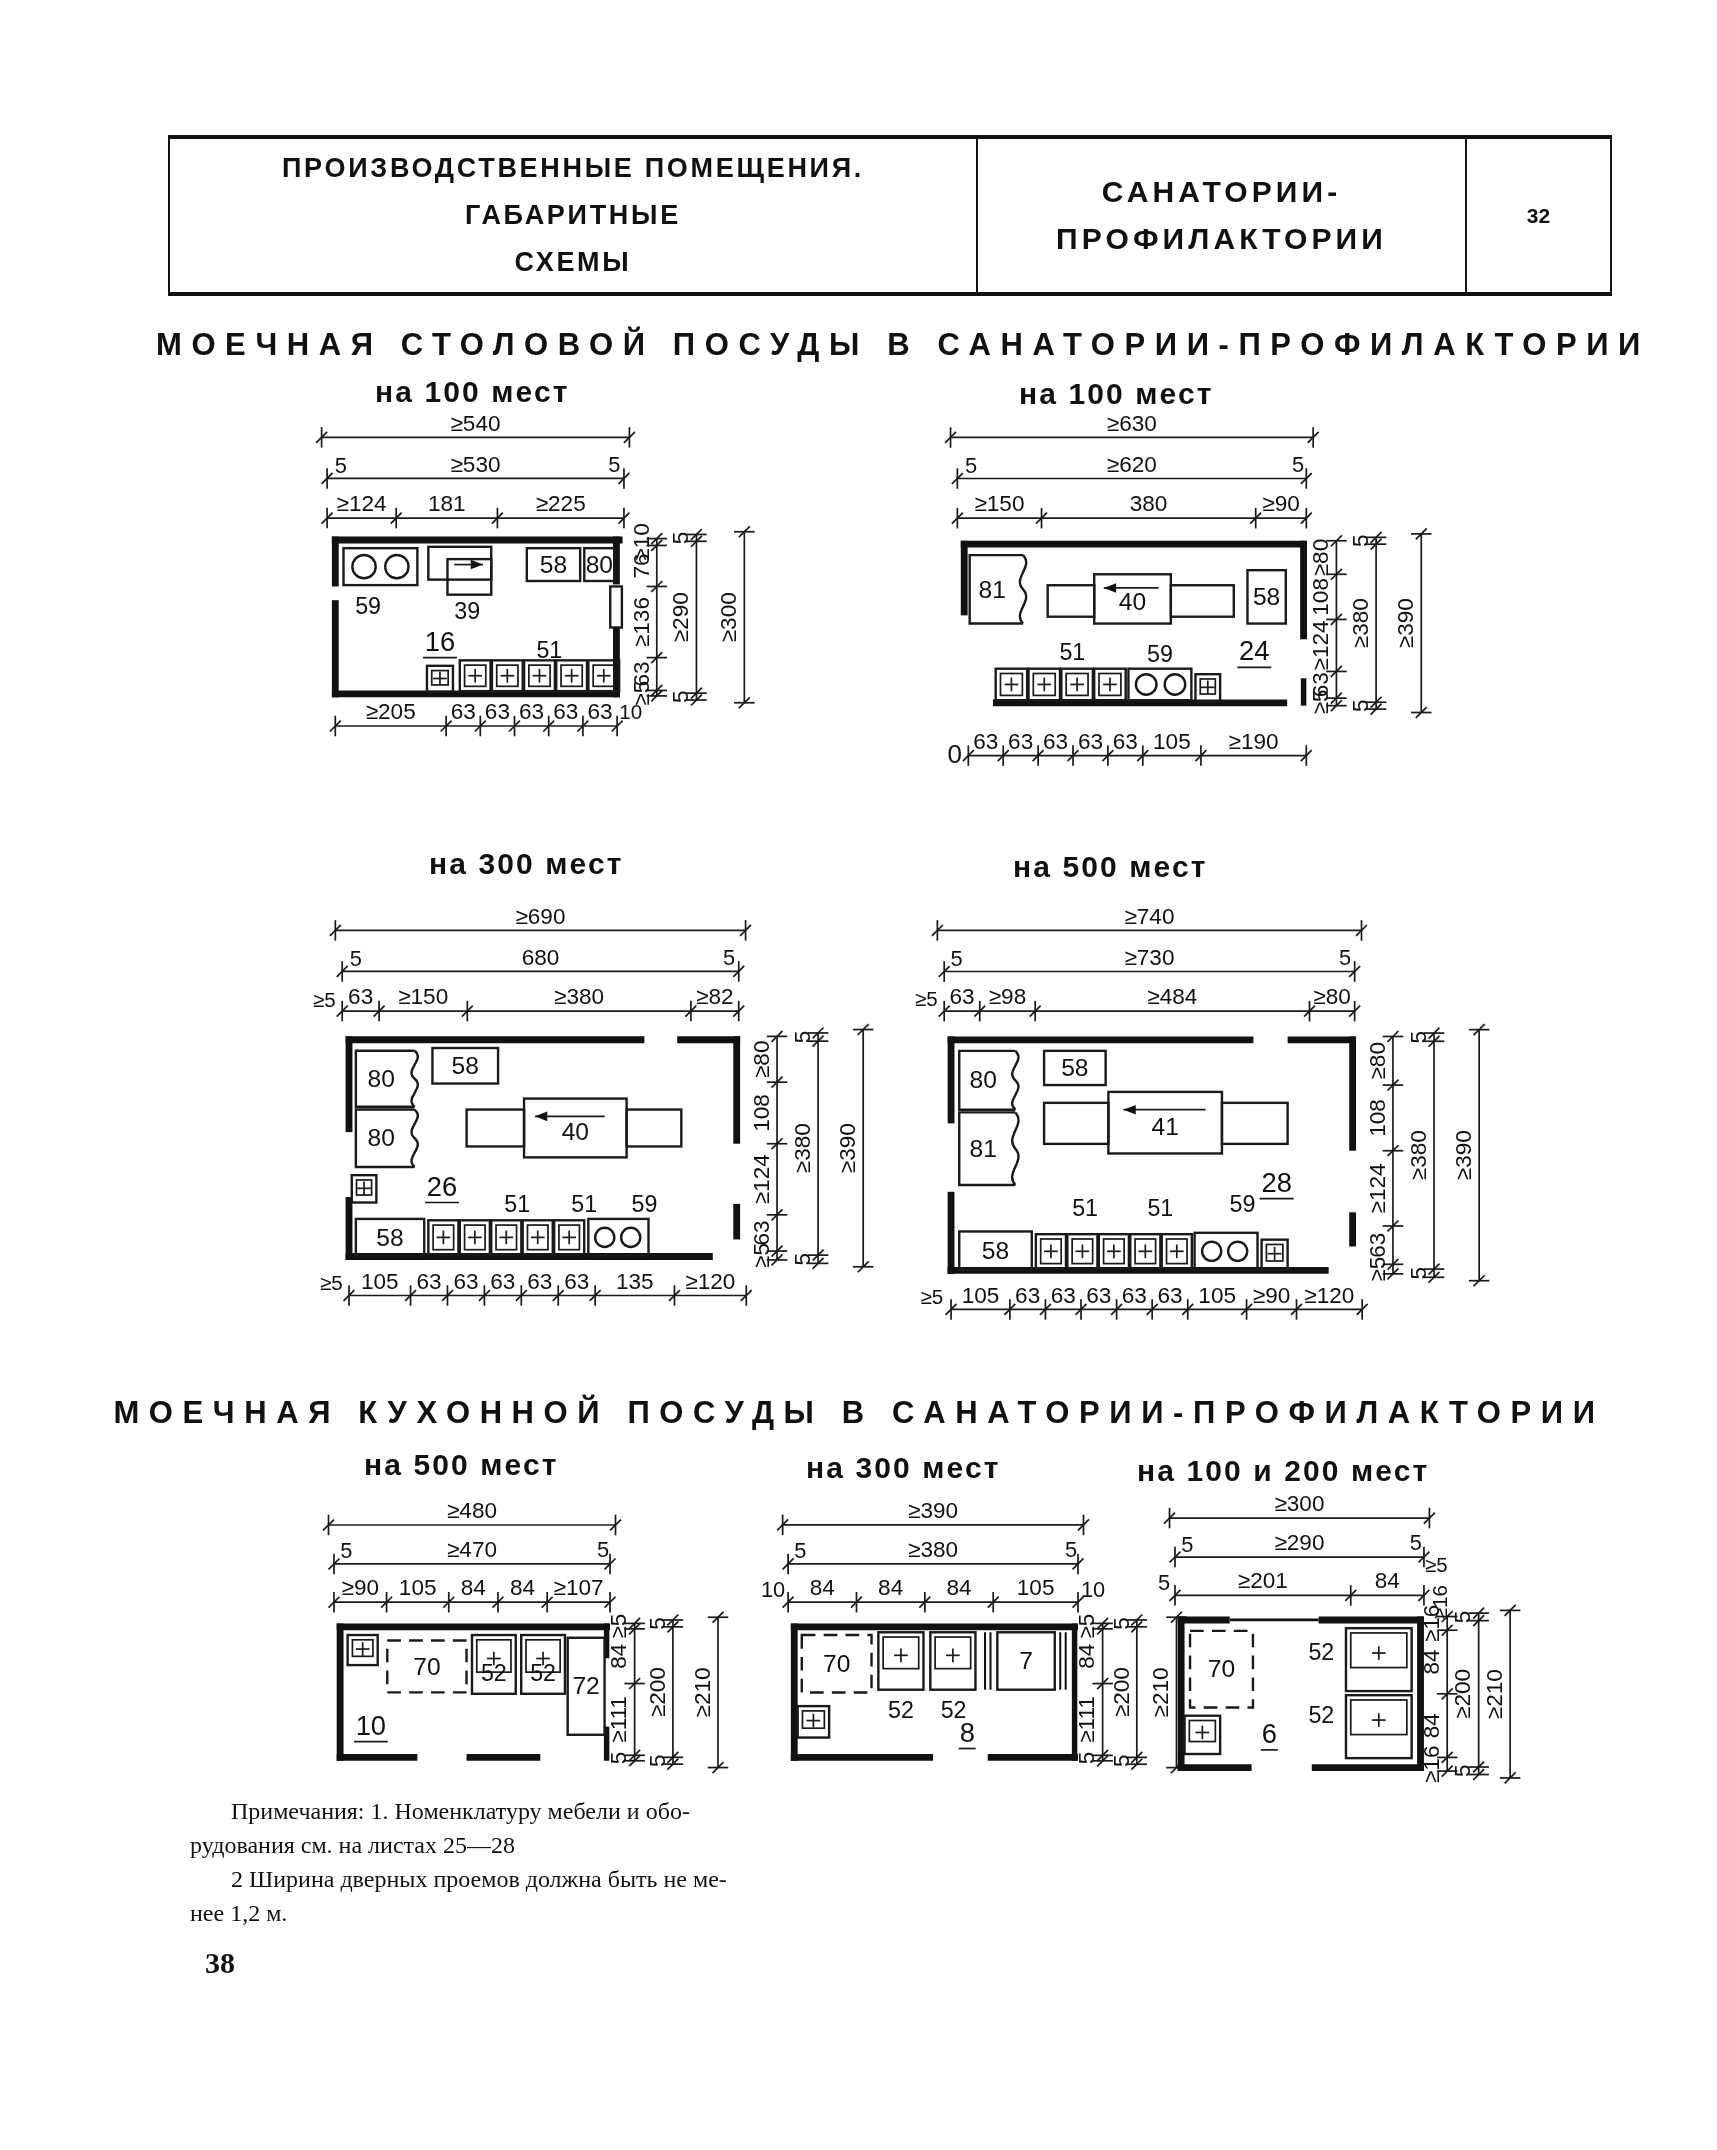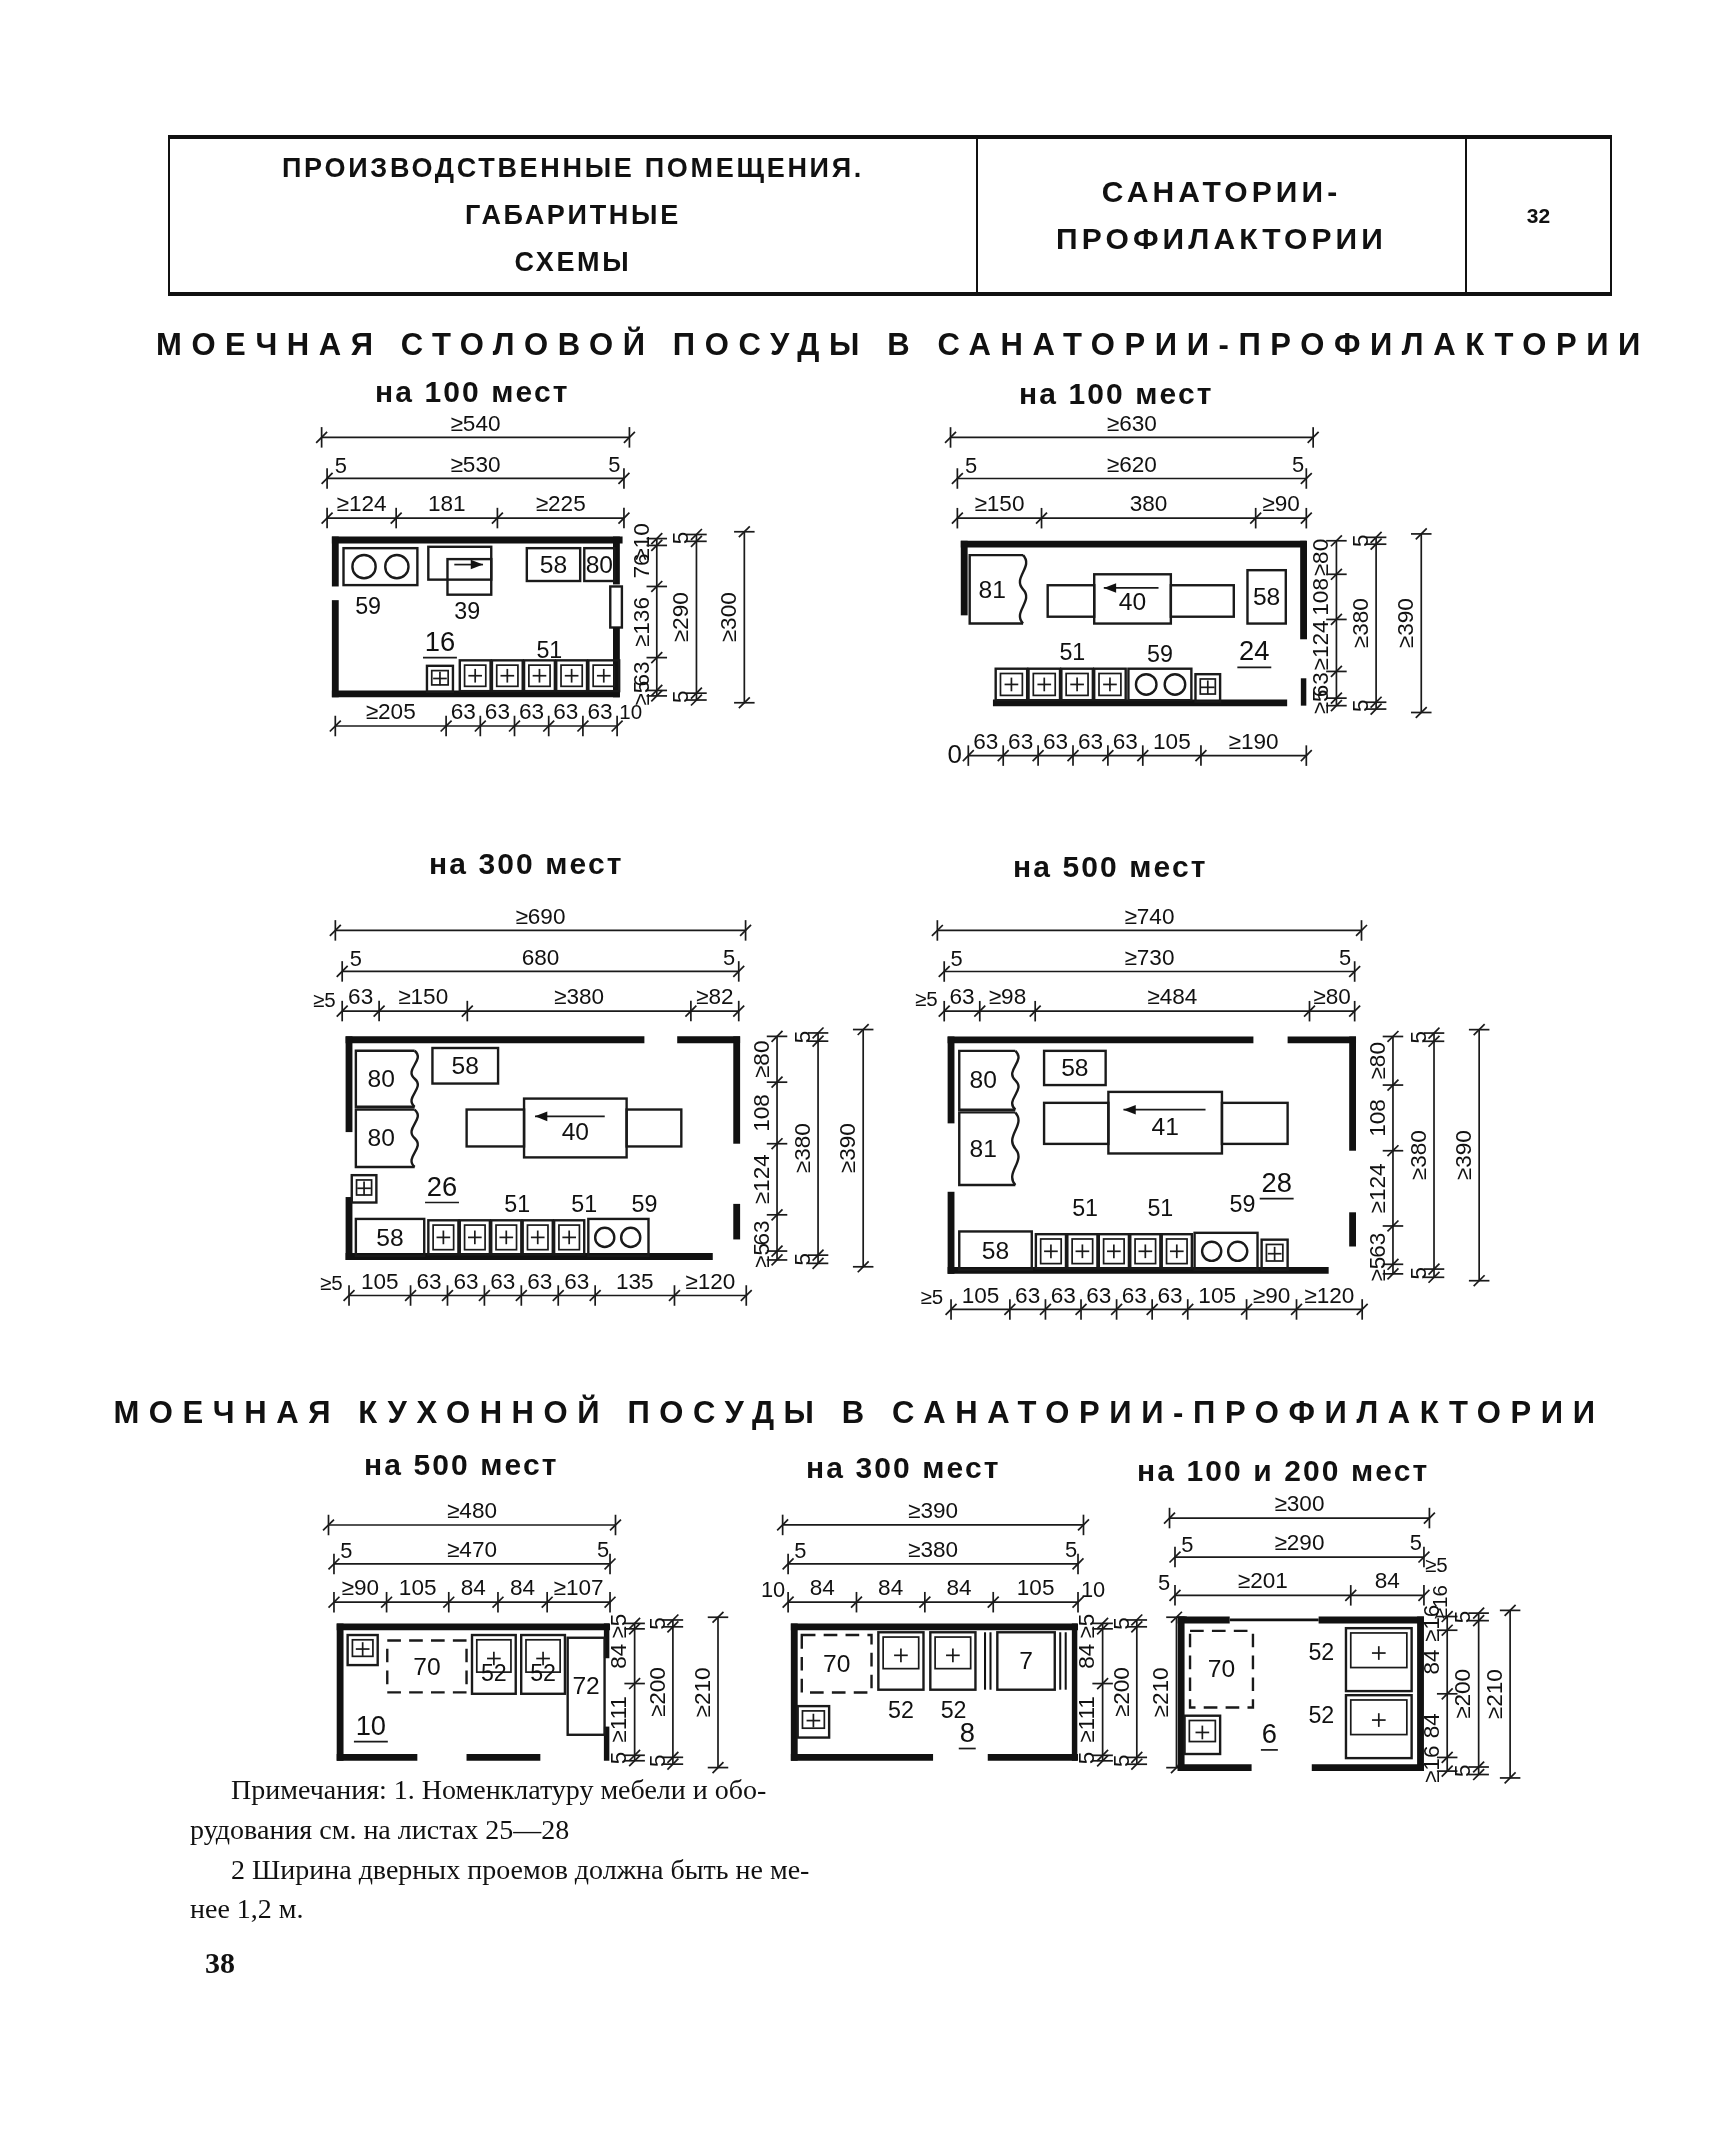--- a/index.html
+++ b/index.html
@@ -20,21 +20,21 @@
     font-size:31px;font-weight:bold;letter-spacing:9.6px;}
   .plan-title{position:absolute;font-size:30px;font-weight:bold;letter-spacing:2.1px;white-space:nowrap;}
   
   svg.plan{position:absolute;overflow:visible;}
   svg text{fill:#111;font-family:"Liberation Sans",sans-serif;}
   .dim{stroke:#1a1a1a;stroke-width:2.5;fill:none;}
   .wall{stroke:#111;fill:none;}
   .box{stroke:#1a1a1a;stroke-width:3.5;fill:none;}
   .thin{stroke:#1a1a1a;stroke-width:2.5;fill:none;}
   
-  .notes-col{position:absolute;font-family:"Liberation Serif",serif;font-size:28px;line-height:1.42;}
+  .notes-col{position:absolute;font-family:"Liberation Serif",serif;font-size:24px;line-height:1.42;margin-top:24px;}
   .note-line{white-space:nowrap;}
   .note-indent{text-indent:41px;}
   .page-number{position:absolute;left:205px;top:1946px;font-family:"Liberation Serif",serif;
     font-size:30px;font-weight:bold;}
 </style>
 </head>
 <body>
 
 <div class="page">
 

